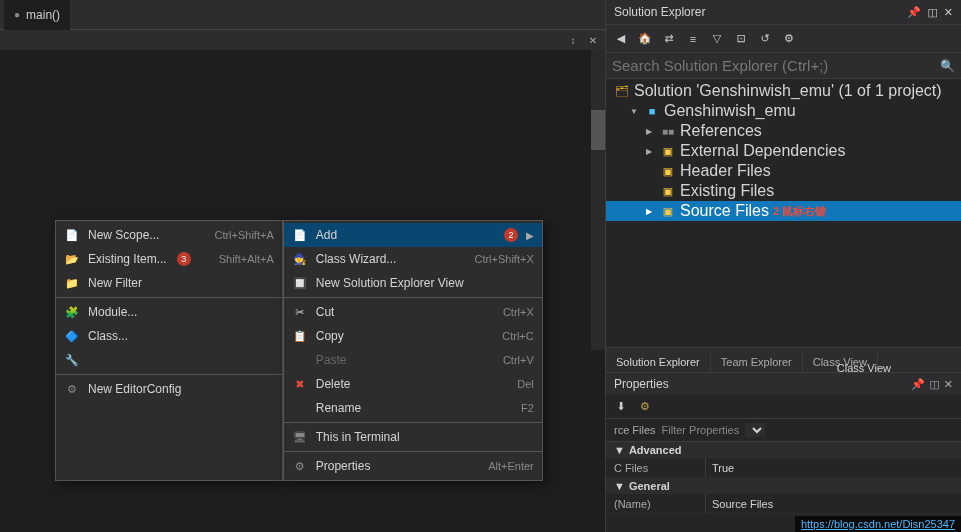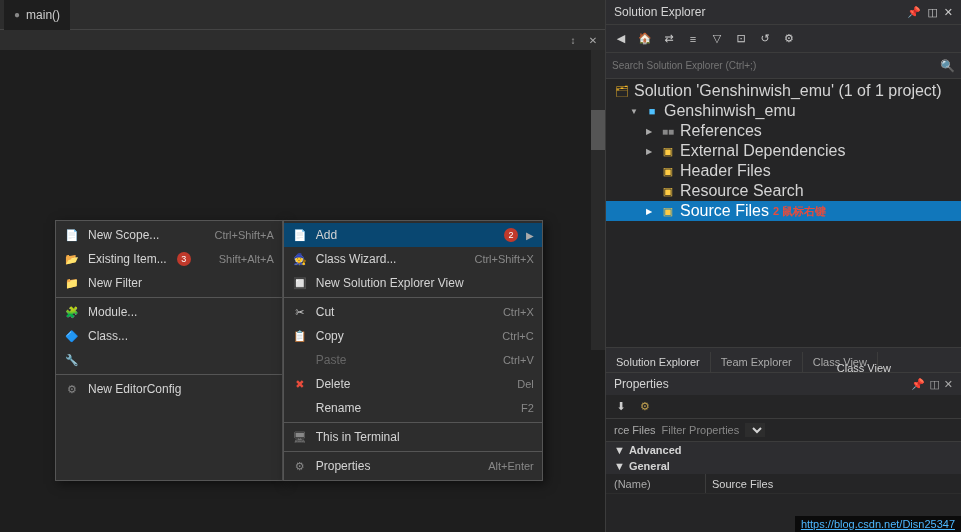--- a/index.html
+++ b/index.html
@@ -420,21 +420,21 @@
     <div class="se-tb-btn">🏠</div>
     <div class="se-tb-btn">⇄</div>
     <div class="se-tb-btn">≡</div>
     <div class="se-tb-btn">▽</div>
     <div class="se-tb-btn">⊡</div>
     <div class="se-tb-btn">↺</div>
     <div class="se-tb-btn">⚙</div>
   </div>
 
   <div class="se-search">
-    <input type="text" style="color: rgb(102, 102, 102); font-size: 10px;" placeholder="Search Solution Explorer (Ctrl+;)">
+    <input type="text" style="color: rgb(102, 102, 102); font-size: 15px;" placeholder="Search Solution Explorer (Ctrl+;)">
     <span style="color:#aaa; font-size:12px;">🔍</span>
   </div>
 
   <div class="se-tree">
 
     <div class="tree-item">
       <span class="tree-icon icon-sol">🗂</span>
       <span class="tree-label">Solution 'Genshinwish_emu' (1 of 1 project)</span>
     </div>
 
@@ -467,21 +467,21 @@
       <span class="tree-arrow" style="width:10px;"></span>
       <span class="tree-icon icon-filter">▣</span>
       <span class="tree-label">Header Files</span>
     </div>
 
     <div class="tree-item">
       <div class="tree-indent"></div>
       <div class="tree-indent"></div>
       <span class="tree-arrow" style="width:10px;"></span>
       <span class="tree-icon icon-filter">▣</span>
-      <span class="tree-label">Resource Search</span>
+      <span class="tree-label">Existing Files</span>
     </div>
 
     <div class="tree-item selected" style="background:#1177bb;">
       <div class="tree-indent"></div>
       <div class="tree-indent"></div>
       <span class="tree-arrow" style="color:white;">▶</span>
       <span class="tree-icon icon-filter" style="color:#ffcc44;">▣</span>
       <span class="tree-label highlight-label">Source Files</span>
       <span class="highlight-annotation">2 鼠标右键</span>
     </div>
@@ -511,20 +511,24 @@
       <span style="color:#888;">Filter Properties</span>
       <select style="background:#2d2d2d;color:#d4d4d4;border:none;font-size:11px;">
         <option></option>
       </select>
     </div>
 
     <div class="props-section-header">
       <span>▼</span>
       <span>Advanced</span>
     </div>
+    <div class="props-row">
+      <div class="props-key">C Files</div>
+      <div class="props-val">True</div>
+    </div>
 
     <div class="props-section-header">
       <span>▼</span>
       <span>General</span>
     </div>
     <div class="props-row">
       <div class="props-key">(Name)</div>
       <div class="props-val">Source Files</div>
     </div>
   </div>

